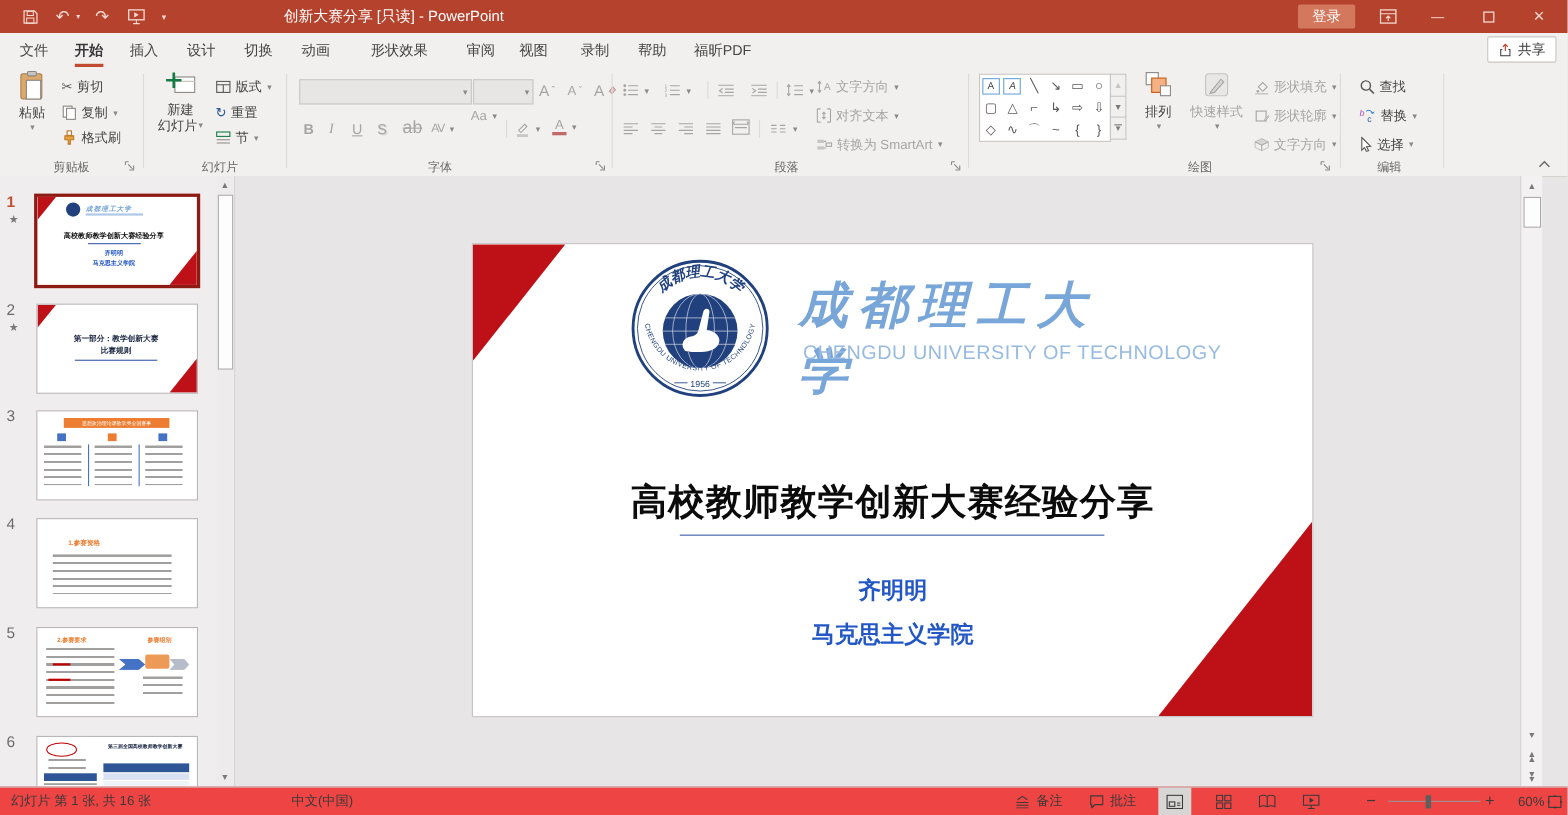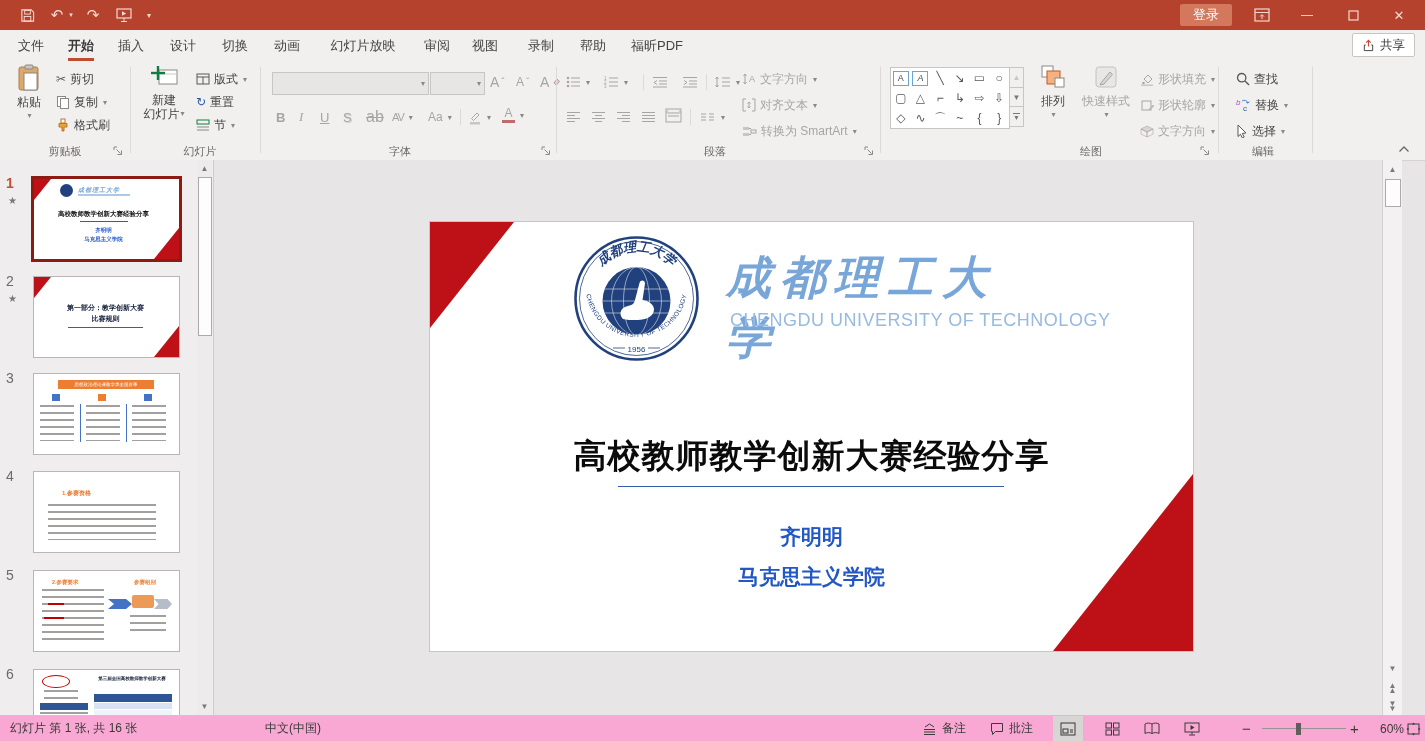--- a/index.html
+++ b/index.html
@@ -34,21 +34,21 @@
   .tri-tl{position:absolute;left:0;top:0;background:#BE1117;clip-path:polygon(0 0,100% 0,0 100%)}
   .tri-br{position:absolute;right:0;bottom:0;background:#BE1117;clip-path:polygon(100% 0,100% 100%,0 100%)}
   .tline{background:repeating-linear-gradient(to bottom,#A2A09E 0 2px,transparent 2px 7px)}
   
   #canvas{position:absolute;left:214px;top:160px;width:1187px;height:555px;background:#E8E5E6}
   #slide{position:absolute;left:216px;top:62px;width:763px;height:429px;background:#fff;box-shadow:0 0 0 1px #C6C4C4}
   .vscroll{position:absolute;background:#F3F1F1;border-left:1px solid #D3D1D1}
   .scr-btn{display:flex;align-items:center;justify-content:center;color:#7A7878;font-size:8px}
   .scr-thumb{background:#FDFDFD;border:1px solid #ACAAAA}
   
-  #statusbar{position:absolute;left:0;top:715px;width:1425px;height:26px;background:#f9a8d4;border-top:1px solid #C9C7C5;font-size:12px;color:#3B3A39}
+  #statusbar{position:absolute;left:0;top:715px;width:1425px;height:26px;background:#ef4444;border-top:1px solid #C9C7C5;font-size:12px;color:#3B3A39}
   .sb{position:absolute;top:0;height:25px;display:flex;align-items:center;gap:5px}
 </style>
 </head>
 <body>
 
 <div id="titlebar">
   <div class="qat" style="left:14px;width:26px">
     <svg width="15" height="15" viewBox="0 0 16 16">
         <path d="M2 2 h10 l2.5 2.5 V14 H2 Z" fill="none" stroke="#F4D9D2" stroke-width="1.2"></path>
         <rect x="5" y="2.5" width="6" height="4" fill="none" stroke="#F4D9D2"></rect>
@@ -59,20 +59,21 @@
   <div class="qat" style="left:66px;width:10px;font-size:7px">▾</div>
   <div class="qat" style="left:82px;width:22px;font-size:15px">↷</div>
   <div class="qat" style="left:112px;width:24px">
     <svg width="16" height="15" viewBox="0 0 16 15">
         <rect x="1" y="1" width="14" height="9" fill="none" stroke="#F4D9D2" stroke-width="1.2"></rect>
         <path d="M6 3.2 l4.2 2.3 L6 7.8 Z" fill="#F4D9D2"></path>
         <path d="M8 10 v3 M5 13.5 h6" stroke="#F4D9D2"></path>
       </svg>
   </div>
   <div class="qat" style="left:142px;width:14px;font-size:8px">▾</div>
+  <div class="abs" style="left:248px;top:0;width:220px;height:30px;line-height:30px;font-size:13.5px;color:#fff;text-align:center">创新大赛分享 [只读]  -  PowerPoint</div>
   <div class="abs" style="left:1180px;top:4px;width:52px;height:22px;background:#D3785C;border-radius:2px;text-align:center;line-height:22px;font-size:13px;color:#fff">登录</div>
   <div class="qat" style="left:1248px;width:28px">
     <svg width="16" height="14" viewBox="0 0 16 14">
         <rect x="1" y="1" width="14" height="12" fill="none" stroke="#F4D9D2" stroke-width="1.2"></rect>
         <line x1="1" y1="4.5" x2="15" y2="4.5" stroke="#F4D9D2"></line>
         <path d="M8 11 v-4 M6 8.6 l2 -2 2 2" fill="none" stroke="#F4D9D2"></path>
       </svg>
   </div>
   <div class="qat" style="left:1292px;width:30px;font-size:12px">—</div>
   <div class="qat" style="left:1338px;width:30px">
@@ -83,21 +84,21 @@
   <div class="qat" style="left:1384px;width:30px;font-size:13px">✕</div>
 </div>
 
 <div id="tabrow">
   <div class="tab" style="left:6px;width:50px">文件</div>
   <div class="tab active" style="left:56px;width:50px">开始</div>
   <div class="tab" style="left:106px;width:50px">插入</div>
   <div class="tab" style="left:158px;width:50px">设计</div>
   <div class="tab" style="left:210px;width:50px">切换</div>
   <div class="tab" style="left:262px;width:50px">动画</div>
-  <div class="tab" style="left:314px;width:98px">幻灯片放映</div>
+  <div class="tab" style="left:314px;width:98px">形状效果</div>
   <div class="tab" style="left:412px;width:50px">审阅</div>
   <div class="tab" style="left:460px;width:50px">视图</div>
   <div class="tab" style="left:516px;width:50px">录制</div>
   <div class="tab" style="left:568px;width:50px">帮助</div>
   <div class="tab" style="left:620px;width:74px">福昕PDF</div>
   <div class="abs" style="left:1352px;top:3px;height:22px;border:1px solid #C8C6C4;border-radius:2px;background:#fff;display:flex;align-items:center;padding:0 9px;gap:5px">
     <span>
       <svg width="13" height="13" viewBox="0 0 14 14">
           <path d="M7 8 V1.8 M4.6 3.8 L7 1.4 9.4 3.8" fill="none" stroke="#C24A31" stroke-width="1.2"></path>
           <path d="M4 6.5 H2.5 V12.5 H11.5 V6.5 H10" fill="none" stroke="#3B3A39"></path>
@@ -219,21 +220,21 @@
     </div>
   <div class="smrow dis" style="left:276px;top:46px;font-weight:bold;font-size:13px">B</div>
   <div class="smrow dis" style="left:299px;top:46px;font-style:italic;font-size:13px;font-family:'Liberation Serif',serif">I</div>
   <div class="smrow dis" style="left:320px;top:46px;text-decoration:underline;font-size:13px">U</div>
   <div class="smrow dis" style="left:343px;top:46px;font-size:13px;text-shadow:1px 1px 1px #ccc">S</div>
   <div class="smrow dis" style="left:366px;top:46px;text-decoration:line-through;font-size:16px">ab</div>
   <div class="smrow dis" style="left:392px;top:46px;font-size:11px;letter-spacing:-1px">
       <span>AV</span>
       <span class="dd">▾</span>
     </div>
-  <div class="smrow dis" style="left:428px;top:46px;font-size:12px">
+  <div class="smrow dis" style="left:428px;top:34px;font-size:12px">
       <span>Aa</span>
       <span class="dd">▾</span>
     </div>
   <div class="abs" style="left:460px;top:48px;width:1px;height:16px;background:#DCDAD8"></div>
   <div class="smrow" style="left:468px;top:46px">
     <span>
         <svg width="14" height="15" viewBox="0 0 14 15">
           <path d="M3.5 8.5 L9 3 l2 2 -5.5 5.5 z" fill="#F5F3F2" stroke="#A7A5A3"></path>
           <rect x="2" y="12" width="10" height="2.5" fill="#C8C6C4"></rect>
         </svg>

